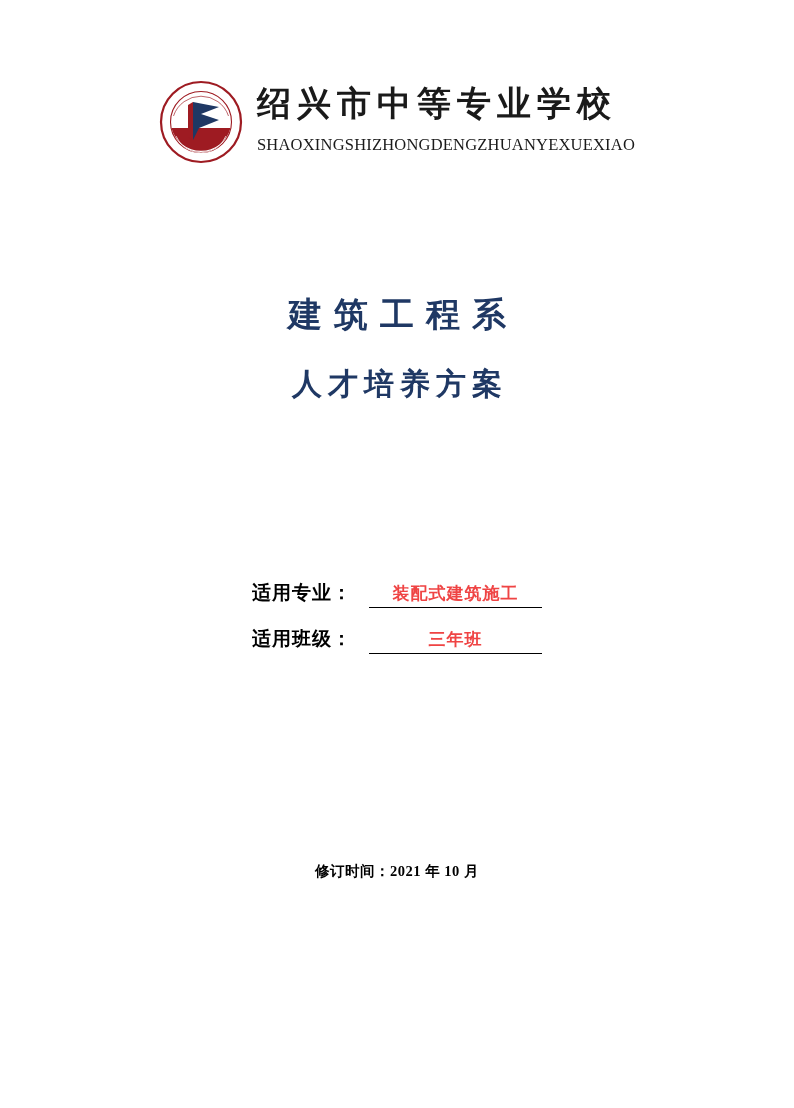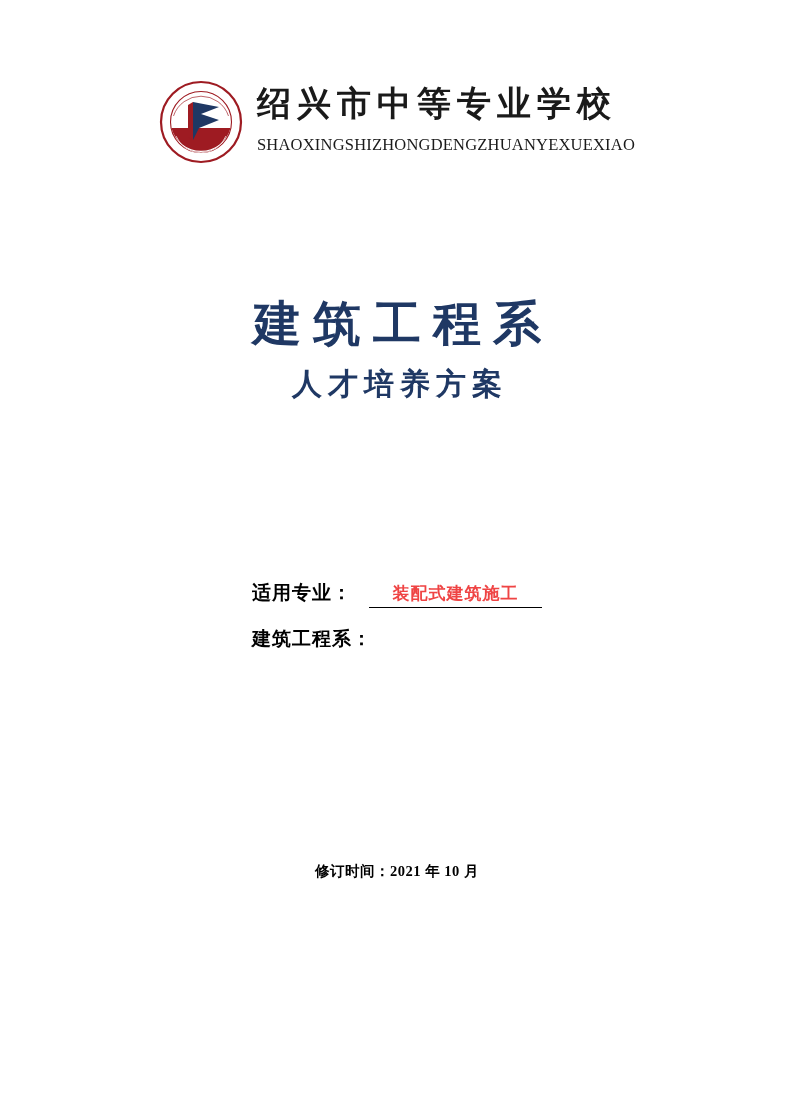--- a/index.html
+++ b/index.html
@@ -70,21 +70,21 @@
 
   
   .title-main {
     position: absolute;
     top: 292px;
     left: 0;
     right: 0;
     text-align: center;
     font-family: "Liberation Serif", "DejaVu Serif", serif;
     font-weight: 700;
-    font-size: 48px;
+    font-size: 34px;
     letter-spacing: 12px;
     color: #1f3864;
     text-indent: 12px;
   }
   .title-sub {
     position: absolute;
     top: 364px;
     left: 0;
     right: 0;
     text-align: center;
@@ -189,20 +189,21 @@
   <div class="title-sub">人才培养方案</div>
 
   <div class="fields">
 
     <div class="field-row">
       <span class="field-label">适用专业：</span>
       <span class="field-value">装配式建筑施工</span>
     </div>
 
     <div class="field-row">
-      <span class="field-label">建筑工程系：</span>
+      <span class="field-label">适用班级：</span>
+      <span class="field-value">三年班</span>
     </div>
 
   </div>
 
   <div class="revision">修订时间：2021 年 10 月</div>
 
 </div>
 
 </body></html>

